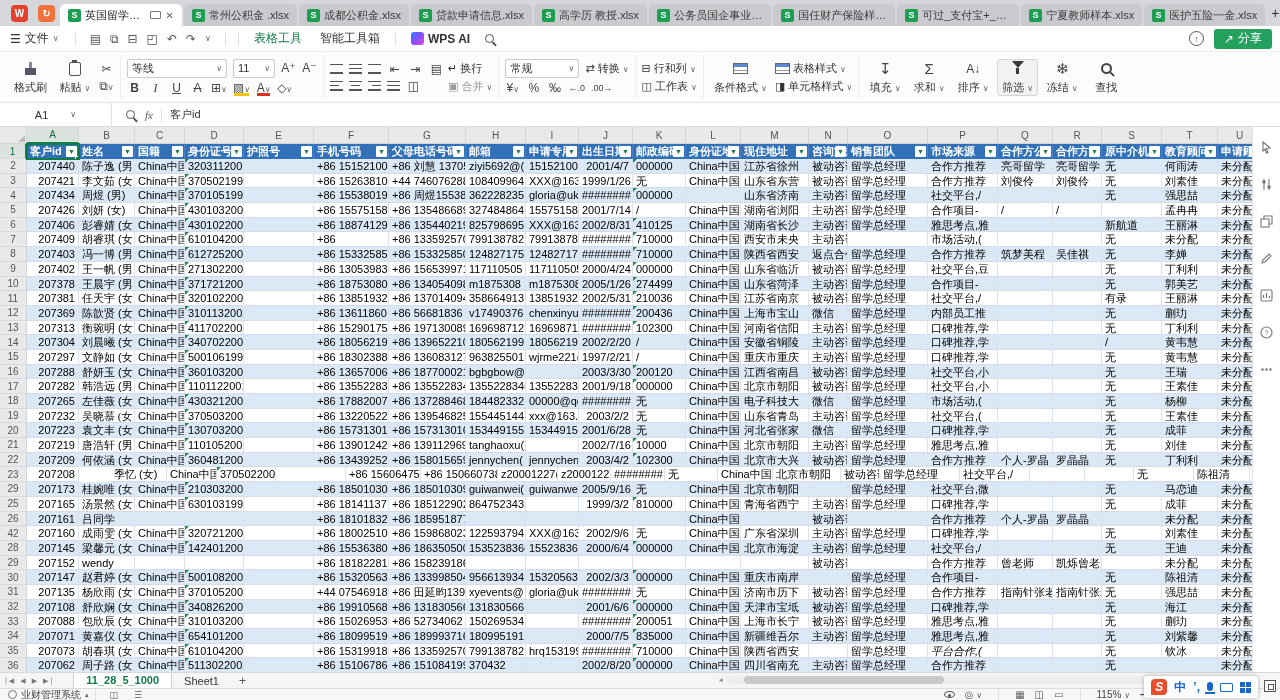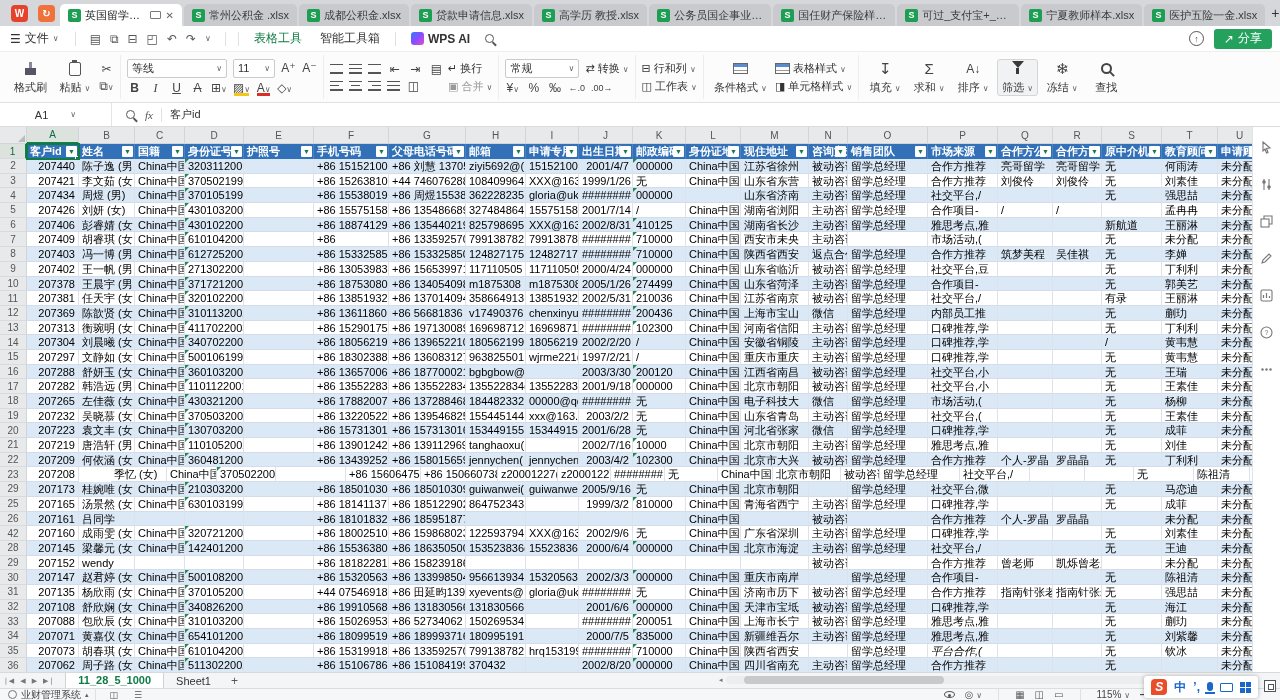--- a/index.html
+++ b/index.html
@@ -828,21 +828,21 @@
         <div class="cell band" style="width: 70px;">市场活动,(</div>
         <div class="cell band" style="width: 55px;"></div>
         <div class="cell band" style="width: 49px;"></div>
         <div class="cell band" style="width: 60px;">无</div>
         <div class="cell band" style="width: 56px;">杨柳</div>
         <div class="cell band" style="width: 44px;">未分配</div>
       </div>
       <div class="grow drow">
         <div class="gut">19</div>
         <div class="cell num" style="width: 52px;">207232</div>
-        <div class="cell" style="width: 56px;">吴晓慕 (女</div>
+        <div class="cell" style="width: 56px; font-family: Liberation Serif, serif;">吴晓慕 (女</div>
         <div class="cell" style="width: 50px;">China中国</div>
         <div class="cell gt" style="width: 59px;">370503200302020020</div>
         <div class="cell" style="width: 70px;"></div>
         <div class="cell" style="width: 75px;">+86 13220522</div>
         <div class="cell" style="width: 77px;">+86 1395468251</div>
         <div class="cell" style="width: 60px;">155445144</div>
         <div class="cell" style="width: 53px;">xxx@163.c(</div>
         <div class="cell num" style="width: 54px;">2003/2/2</div>
         <div class="cell" style="width: 53px;">无</div>
         <div class="cell" style="width: 55px;">China中国</div>
@@ -1296,21 +1296,21 @@
       <circle cx="6.5" cy="6.5" r="1.2" fill="#777"></circle>
       <circle cx="10.5" cy="6.5" r="1.2" fill="#777"></circle>
     </svg>
 </div>
 
 <div id="sheetbar">
   <span class="nav">❘◀</span>
   <span class="nav">◀</span>
   <span class="nav">▶</span>
   <span class="nav">▶❘</span>
-  <span id="sheettabs" style="display:flex;height:16px;margin-left:8px;">
+  <span id="sheettabs" style="display:flex;height:16px;margin-left:16px;">
       <div class="stab active">11_28_5_1000</div>
       <div class="stab">Sheet1</div>
     </span>
   <span class="sadd">+</span>
 </div>
 <div id="hscroll">
   <span class="nav">◂</span>
   <span class="tr">
       <span class="th"></span>
     </span>

